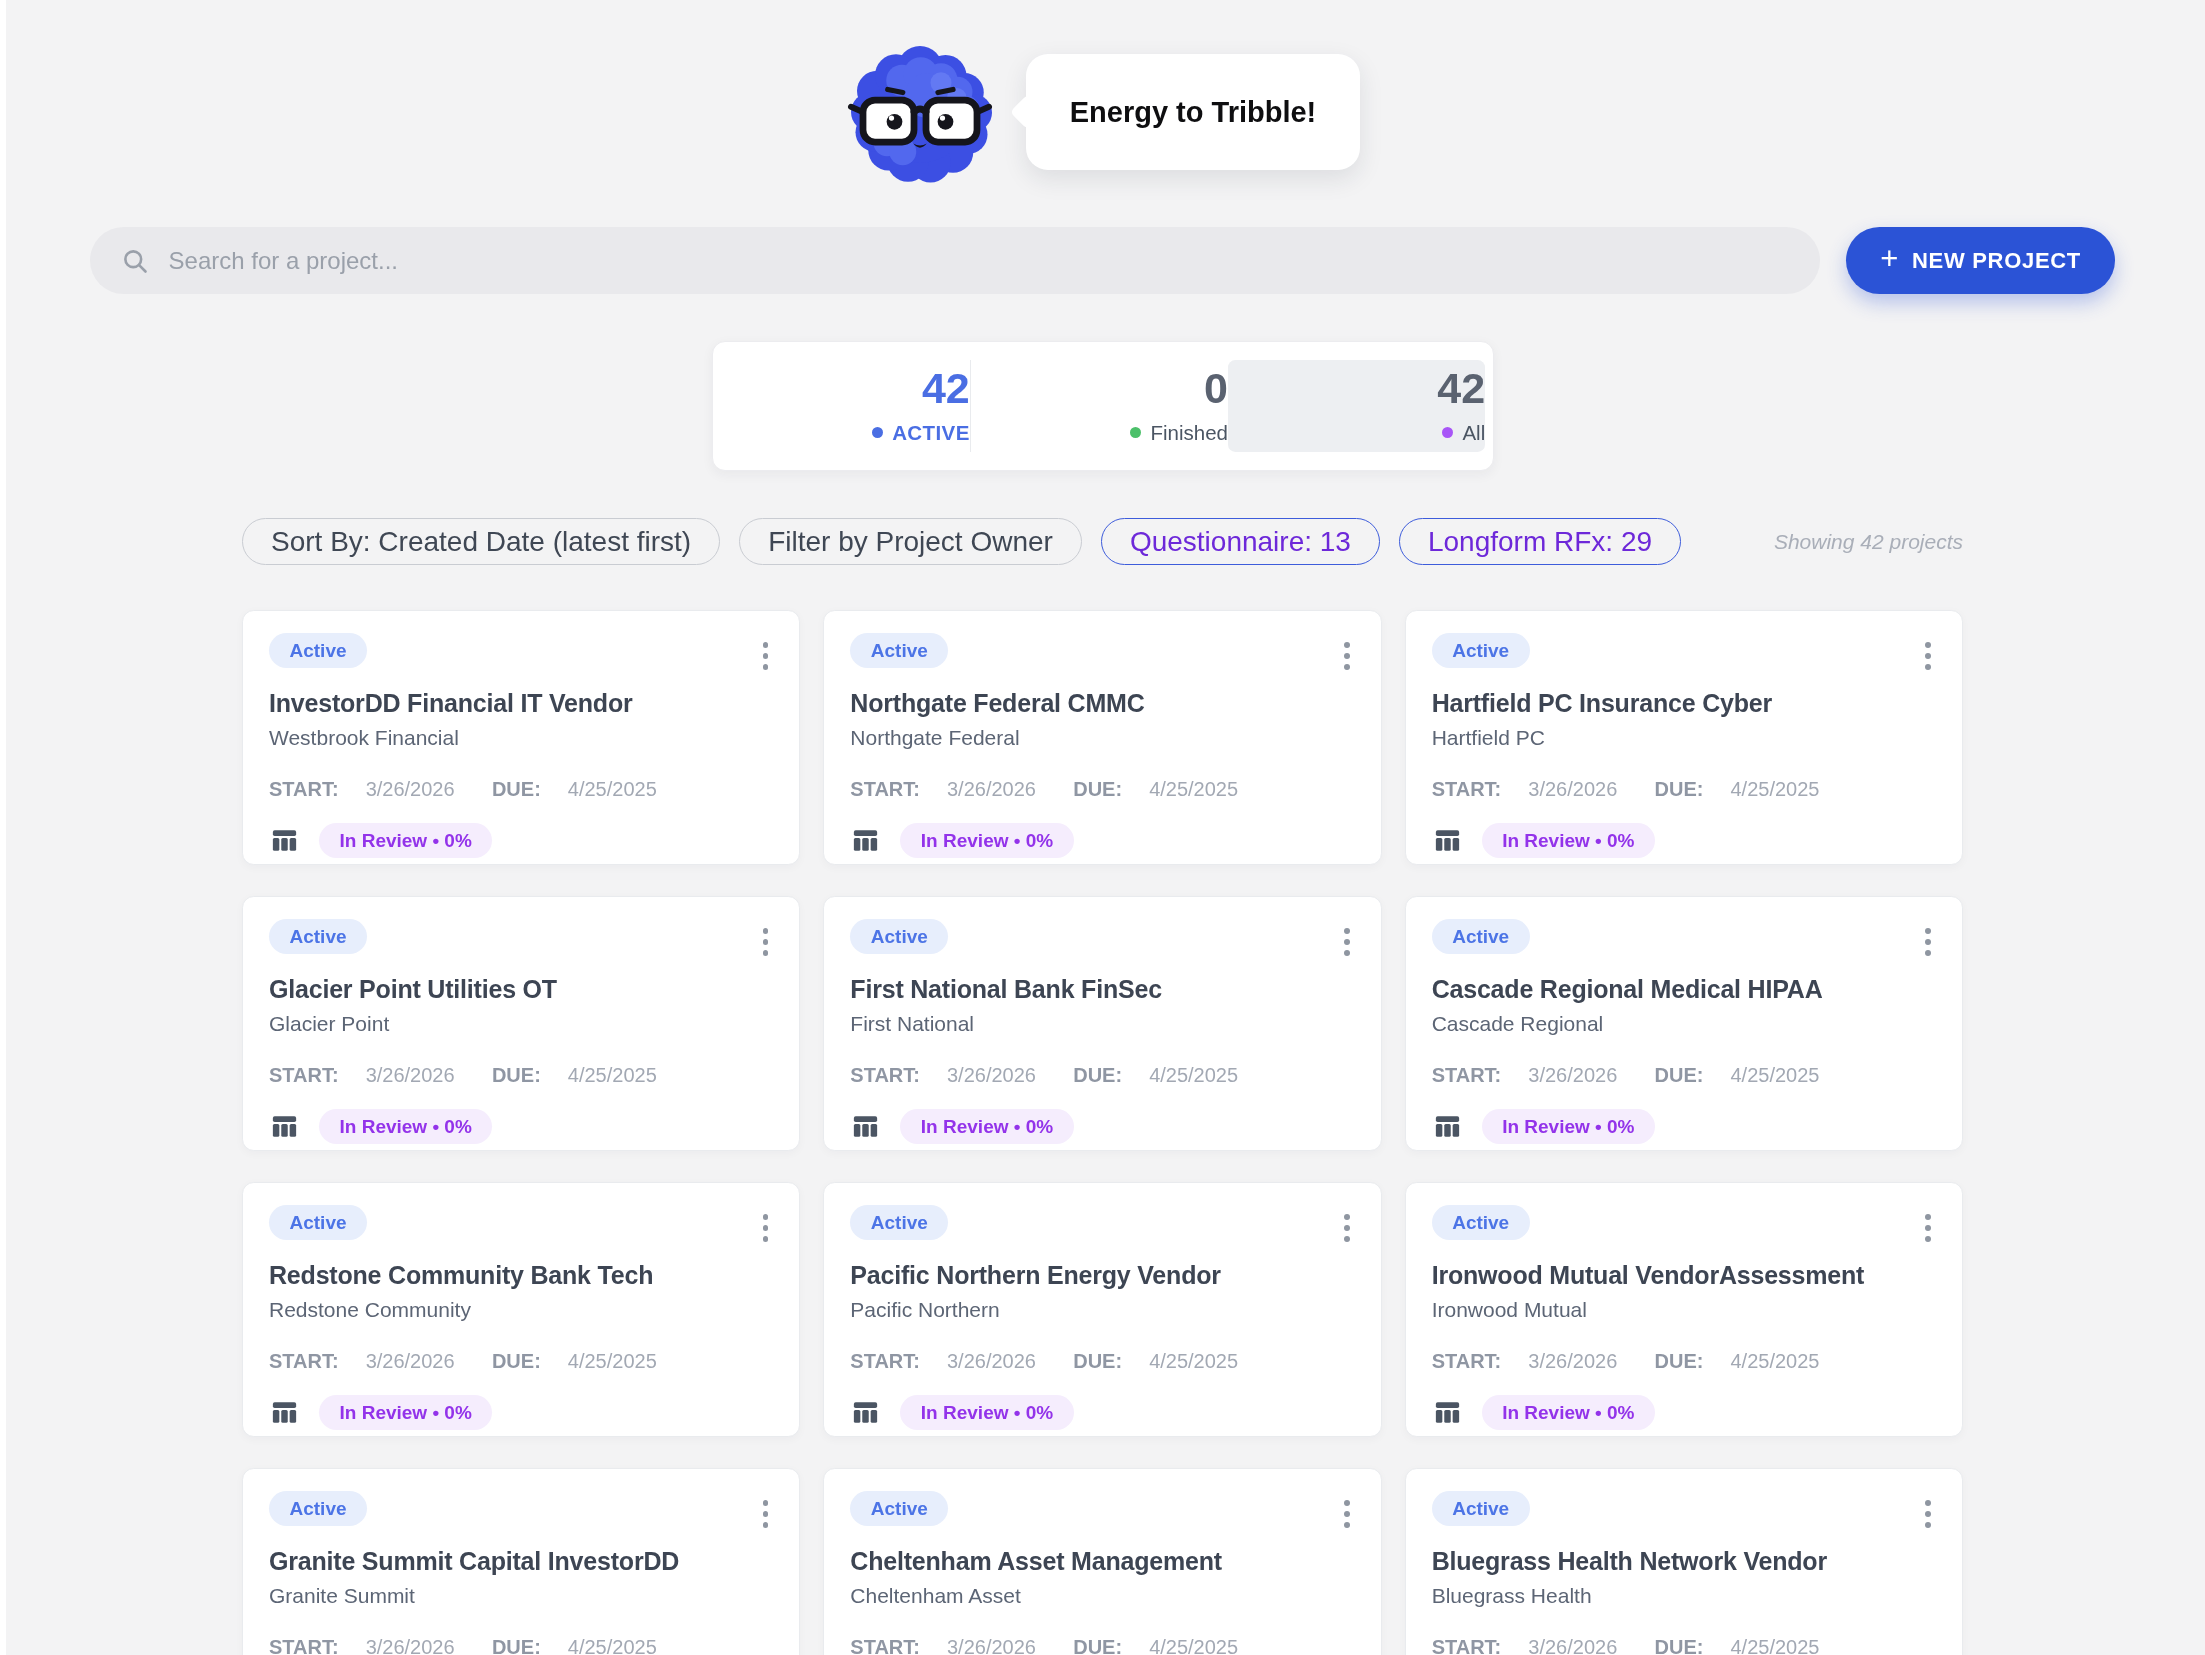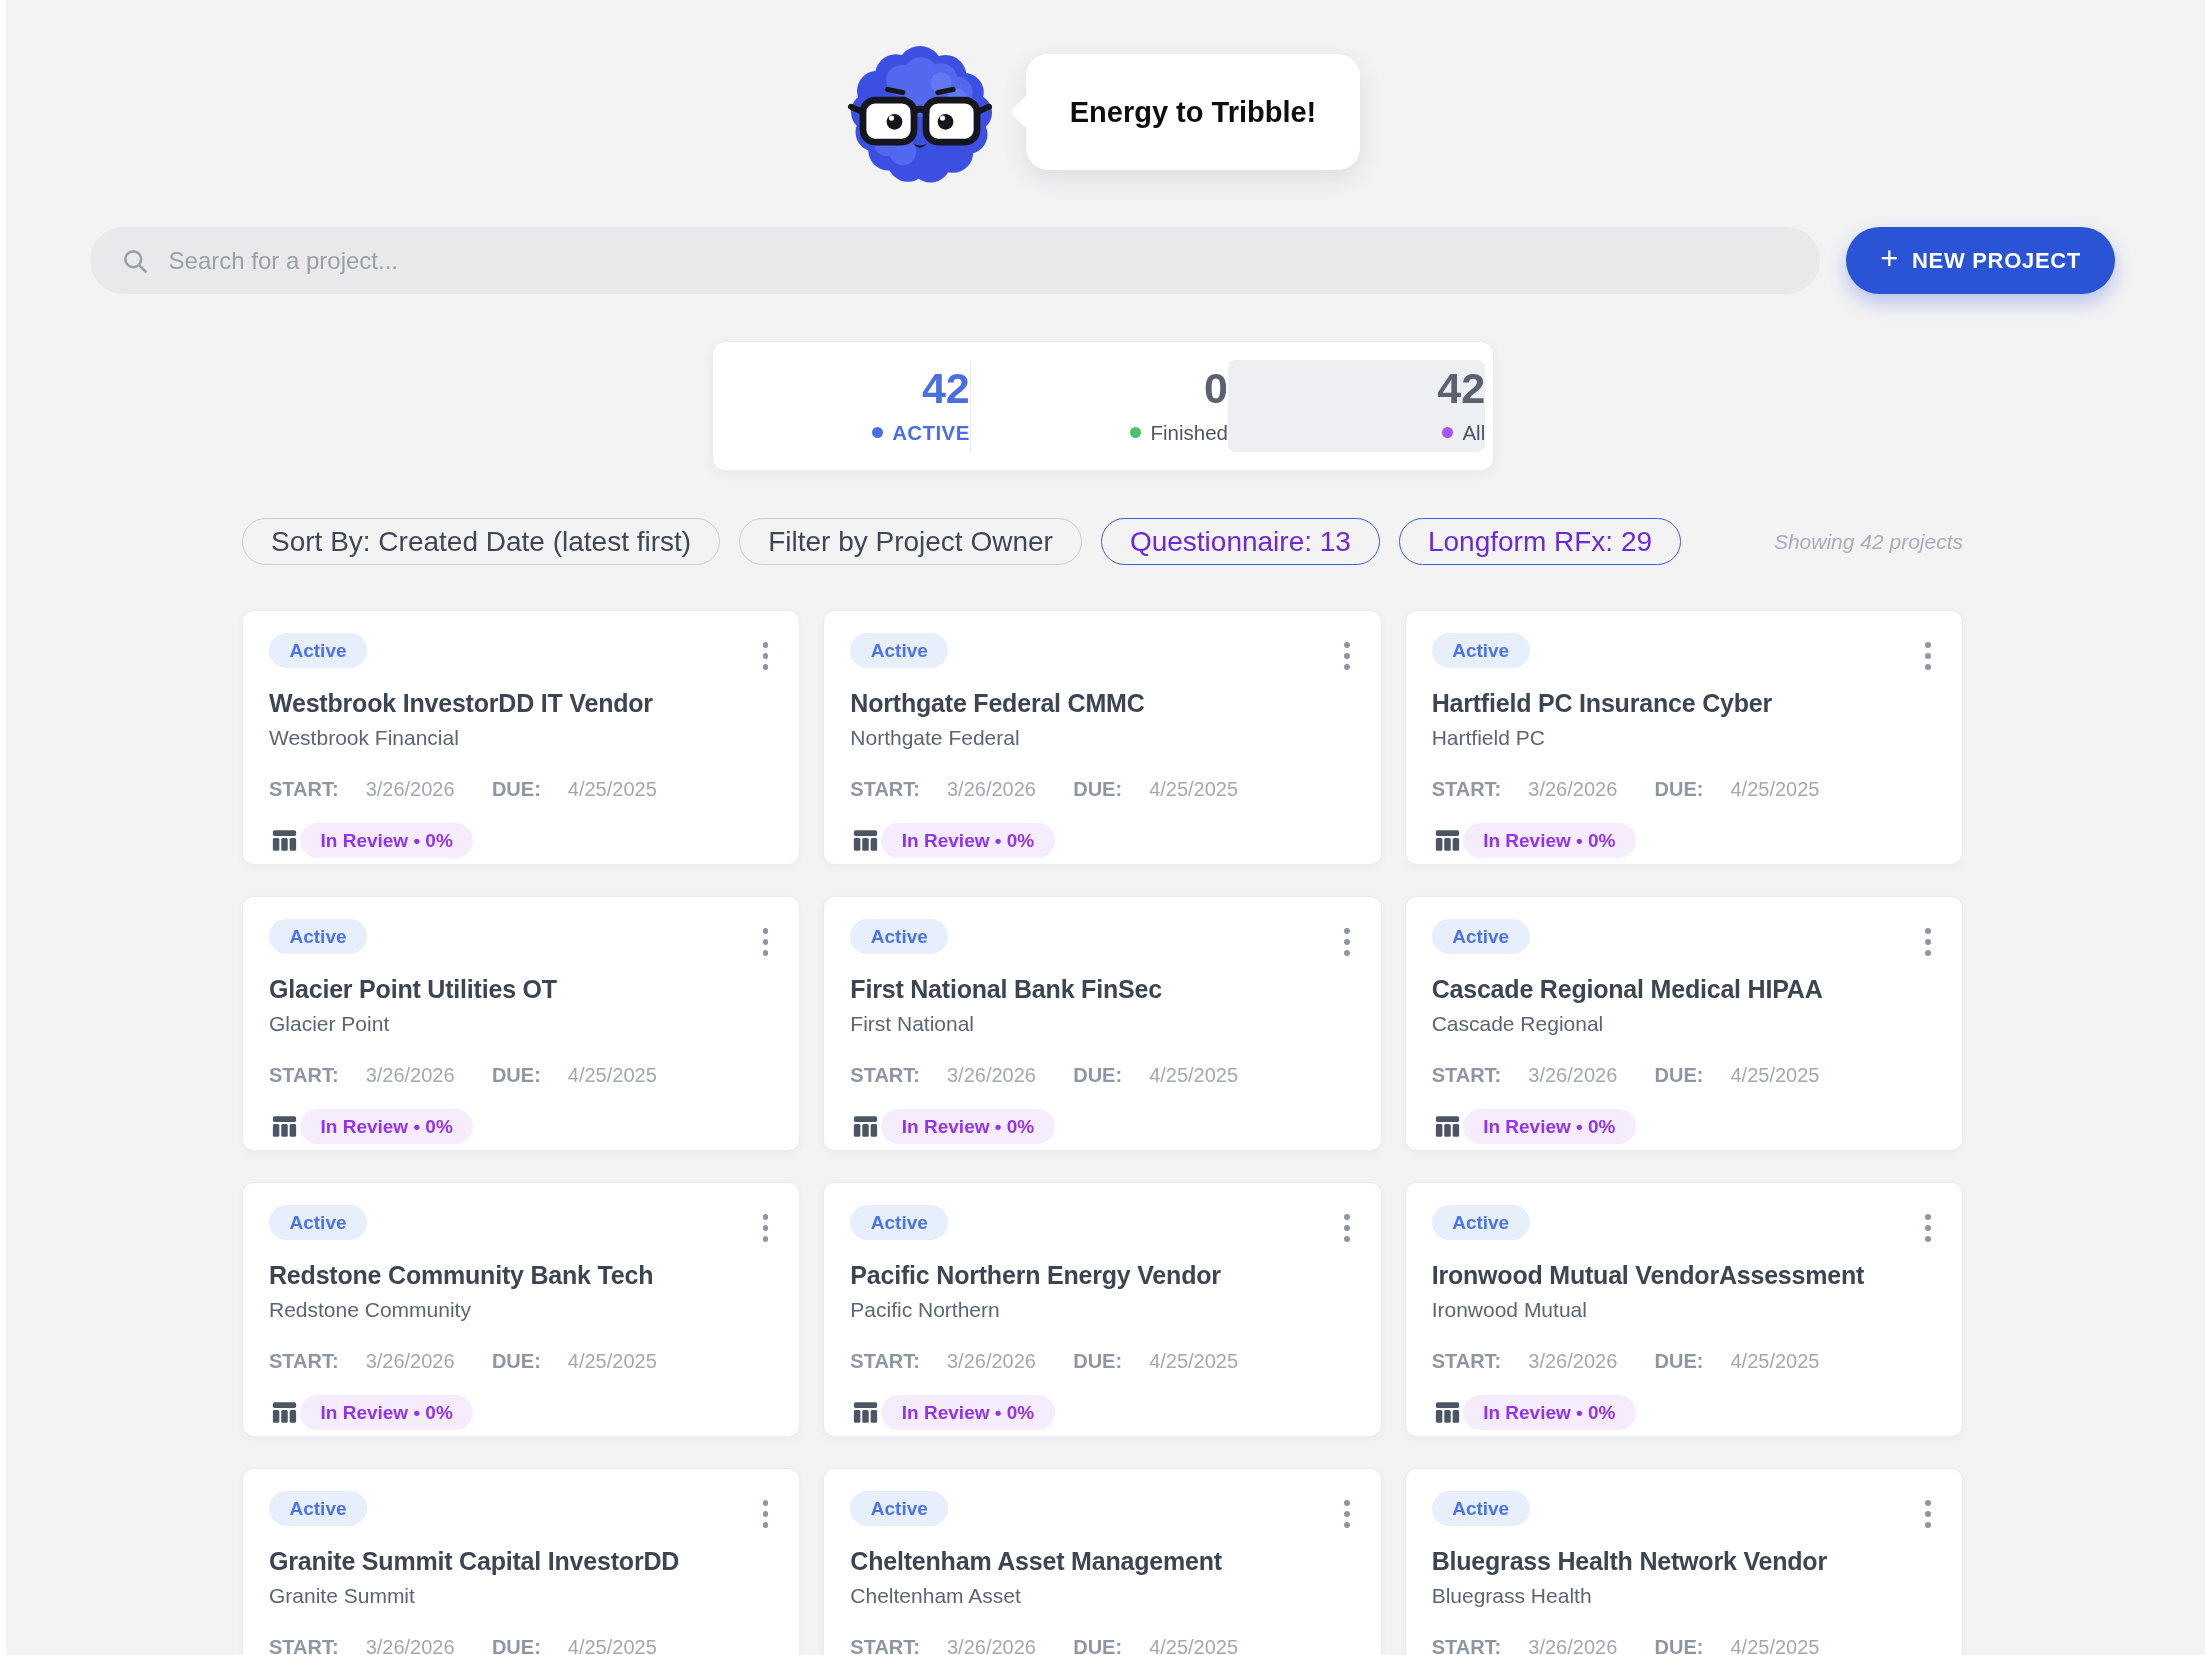--- a/index.html
+++ b/index.html
@@ -100,21 +100,21 @@
     background:none; border:none; cursor:pointer;
     display:flex; flex-direction:column; gap:5.1px; padding:5.9px;
   }
   .kebab i { width:5.9px; height:5.9px; border-radius:50%; background:#8f96a1; }
   .card h3 { margin:20.5px 0 0; font-size:25px; font-weight:700; color:#3d4553; letter-spacing:-0.2px; }
   .card-sub { margin-top:8.8px; font-size:21px; color:#5c6575; }
   .card-dates { margin-top:28px; font-size:20px; display:flex; gap:27px; align-items:flex-end; }
   .dlabel { font-weight:700; color:#8f96a3; }
   .dval { font-weight:500; color:#a2a8b3; }
   .dval.first { margin-right:10.3px; }
-  .card-footer { margin-top:22px; display:flex; align-items:center; }
+  .card-footer { margin-top:22px; display:flex; align-items:center; gap:19px; }
   .review-badge {
     display:inline-flex; align-items:center; height:35px; padding:0 20.5px;
     background:#f5edfd; color:#9333ea; border-radius:17.6px;
     font-size:19px; font-weight:600;
   }
 </style>
 </head>
 <body>
 
 <div class="left-strip"></div>
@@ -223,21 +223,21 @@
   <button class="chip blue">Questionnaire: 13</button>
   <button class="chip blue">Longform RFx: 29</button>
   <span class="showing">Showing 42 projects</span>
 </div>
 
 <div class="grid" id="project-grid">
     <article class="card"><span class="badge">Active</span><button class="kebab">
         <i></i>
         <i></i>
         <i></i>
-      </button><h3>Westbrook InvestorDD IT Vendor</h3><div class="card-sub">Westbrook Financial</div><div class="card-dates">
+      </button><h3>InvestorDD Financial IT Vendor</h3><div class="card-sub">Westbrook Financial</div><div class="card-dates">
         <span class="dlabel">START:</span>
         <span class="dval first">3/26/2026</span>
         <span class="dlabel">DUE:</span>
         <span class="dval">4/25/2025</span>
       </div><div class="card-footer">
         <svg width="31" height="31" viewBox="0 0 24 24" fill="#4b5563">
           <rect x="3" y="4" width="18" height="4.6" rx="1.4"></rect>
           <rect x="3" y="10" width="5" height="10" rx="1.2"></rect>
           <rect x="9.5" y="10" width="5" height="10" rx="1.2"></rect>
           <rect x="16" y="10" width="5" height="10" rx="1.2"></rect>

